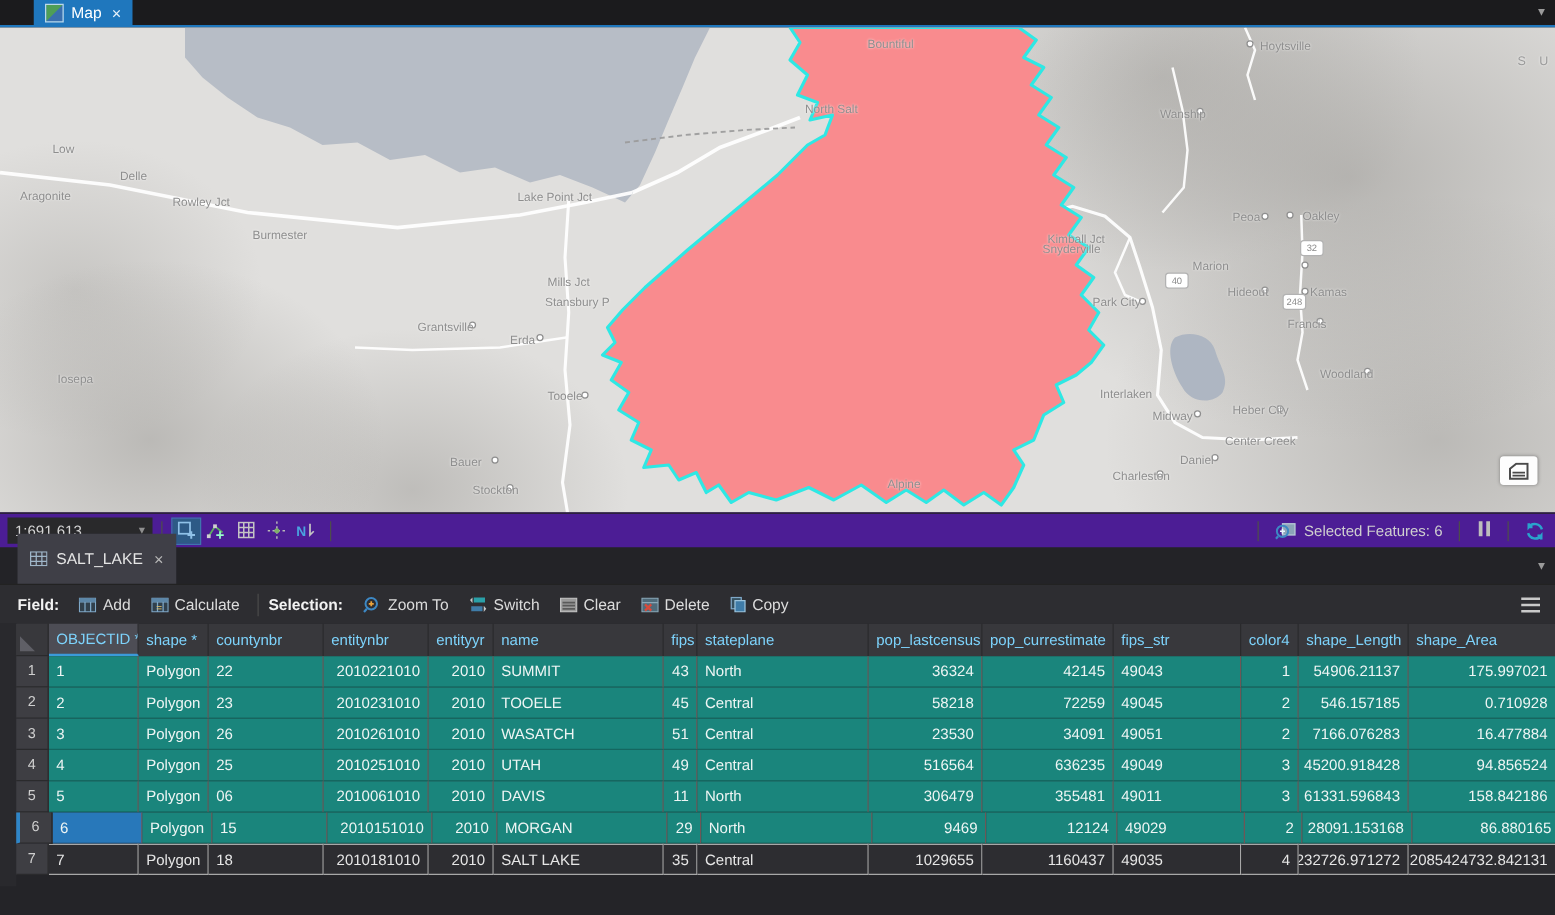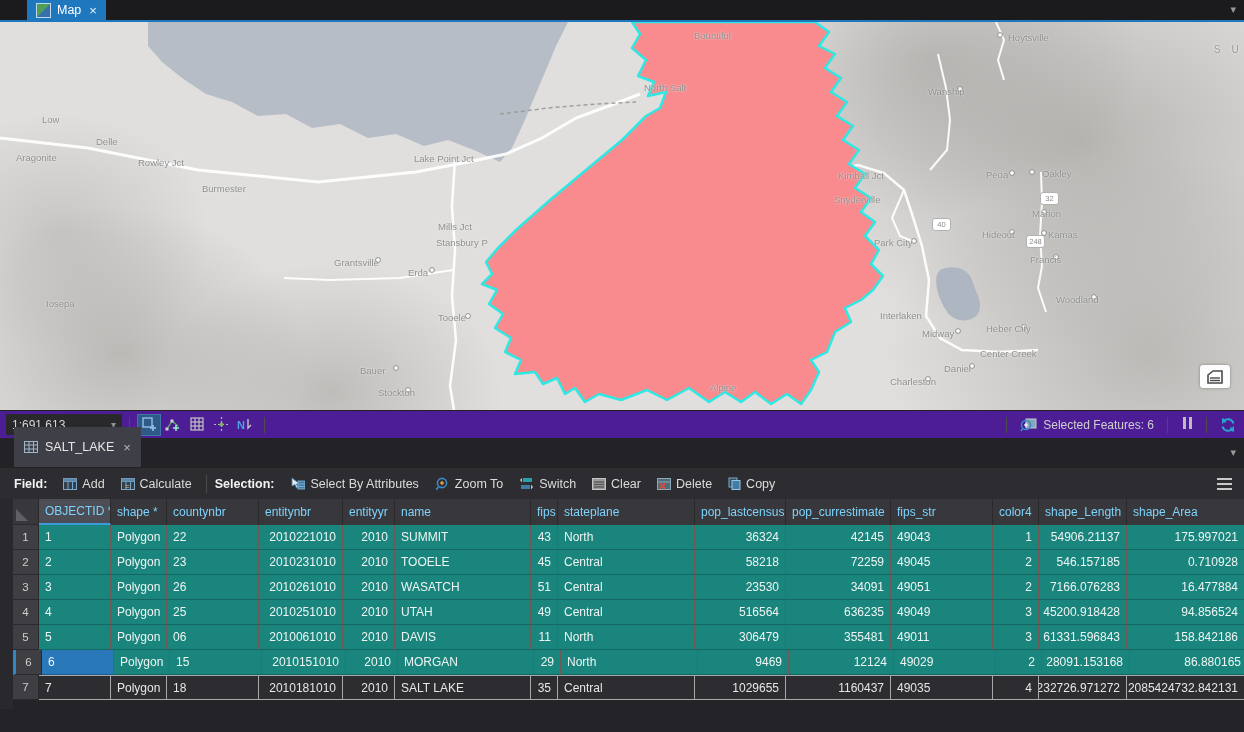--- a/index.html
+++ b/index.html
@@ -146,25 +146,25 @@
           <circle cx="1000" cy="13" r="2.4"></circle>
           <circle cx="396" cy="346" r="2.4"></circle>
         </g>
     </svg>
     <div id="map-labels">
         <span class="map-label" style="left: 694px; top: 8px;">Bountiful</span>
         <span class="map-label" style="left: 644px; top: 60px;">North Salt</span>
         <span class="map-label" style="left: 1008px; top: 10px;">Hoytsville</span>
         <span class="map-label county" style="left: 1214px; top: 22px;">S U</span>
         <span class="map-label" style="left: 928px; top: 64px;">Wanship</span>
-        <span class="map-label" style="left: 838px; top: 148px;">Kimball Jct</span>
+        <span class="map-label" style="left: 838px; top: 164px;">Kimball Jct</span>
         <span class="map-label" style="left: 834px; top: 172px;">Snyderville</span>
         <span class="map-label" style="left: 986px; top: 147px;">Peoa</span>
         <span class="map-label" style="left: 1042px; top: 146px;">Oakley</span>
-        <span class="map-label" style="left: 1032px; top: 186px;">Marion</span>
+        <span class="map-label" style="left: 954px; top: 186px;">Marion</span>
         <span class="map-label" style="left: 982px; top: 207px;">Hideout</span>
         <span class="map-label" style="left: 874px; top: 215px;">Park City</span>
         <span class="map-label" style="left: 1048px; top: 207px;">Kamas</span>
         <span class="map-label" style="left: 1030px; top: 232px;">Francis</span>
         <span class="map-label" style="left: 1056px; top: 272px;">Woodland</span>
         <span class="map-label" style="left: 880px; top: 288px;">Interlaken</span>
         <span class="map-label" style="left: 922px; top: 306px;">Midway</span>
         <span class="map-label" style="left: 986px; top: 301px;">Heber City</span>
         <span class="map-label" style="left: 980px; top: 326px;">Center Creek</span>
         <span class="map-label" style="left: 944px; top: 341px;">Daniel</span>
@@ -306,29 +306,20 @@
             <line x1="9.5" y1="0.5" x2="9.5" y2="11.5"></line>
           </g>
           <rect x="0.5" y="0.5" width="13" height="3" fill="#5d87a8"></rect>
           <text x="4" y="11" font-size="8" fill="#e8c46a" font-family="sans-serif">=</text>
         </svg>
       <span>Calculate</span>
     </div>
     <div class="tb-sep"></div>
     <span class="tb-label" style="margin-left:2px">Selection:</span>
     <div class="tb-btn">
-      <svg width="15" height="13" viewBox="0 0 15 13">
-          <path d="M2,1 L2,9 L5,7.5 L6.5,11 L8,10.3 L6.5,7 L9,6.5 Z" fill="#e8e8e8" stroke="#3d88c4" stroke-width="0.8"></path>
-          <rect x="8" y="4" width="7" height="8" fill="#3f7ca8" stroke="#8ab8d8" stroke-width="0.8"></rect>
-          <line x1="8" y1="7" x2="15" y2="7" stroke="#8ab8d8" stroke-width="0.8"></line>
-          <line x1="8" y1="9.5" x2="15" y2="9.5" stroke="#8ab8d8" stroke-width="0.8"></line>
-        </svg>
-      <span>Select By Attributes</span>
-    </div>
-    <div class="tb-btn">
       <svg width="15" height="14" viewBox="0 0 15 14">
           <circle cx="7" cy="6" r="4.6" fill="none" stroke="#3d88c4" stroke-width="1.6"></circle>
           <line x1="3.5" y1="10" x2="1.2" y2="12.6" stroke="#3d88c4" stroke-width="1.8"></line>
           <line x1="7" y1="4" x2="7" y2="8" stroke="#e8a33d" stroke-width="1.4"></line>
           <line x1="5" y1="6" x2="9" y2="6" stroke="#e8a33d" stroke-width="1.4"></line>
         </svg>
       <span>Zoom To</span>
     </div>
     <div class="tb-btn">
       <svg width="15" height="13" viewBox="0 0 15 13">

